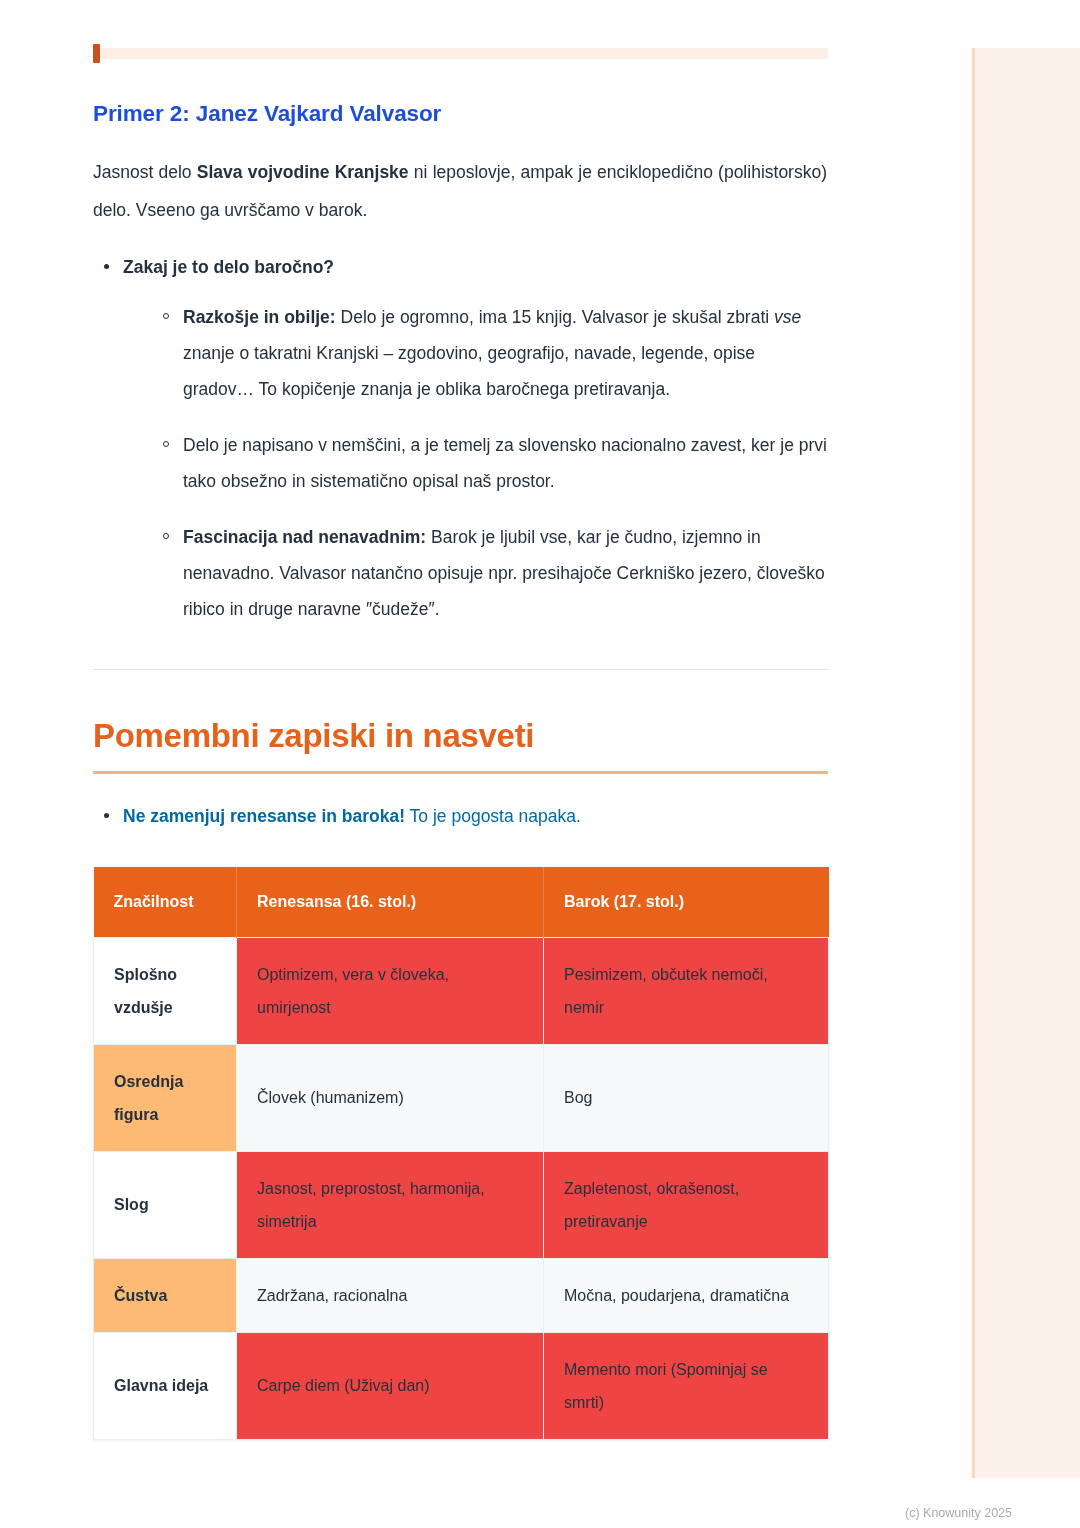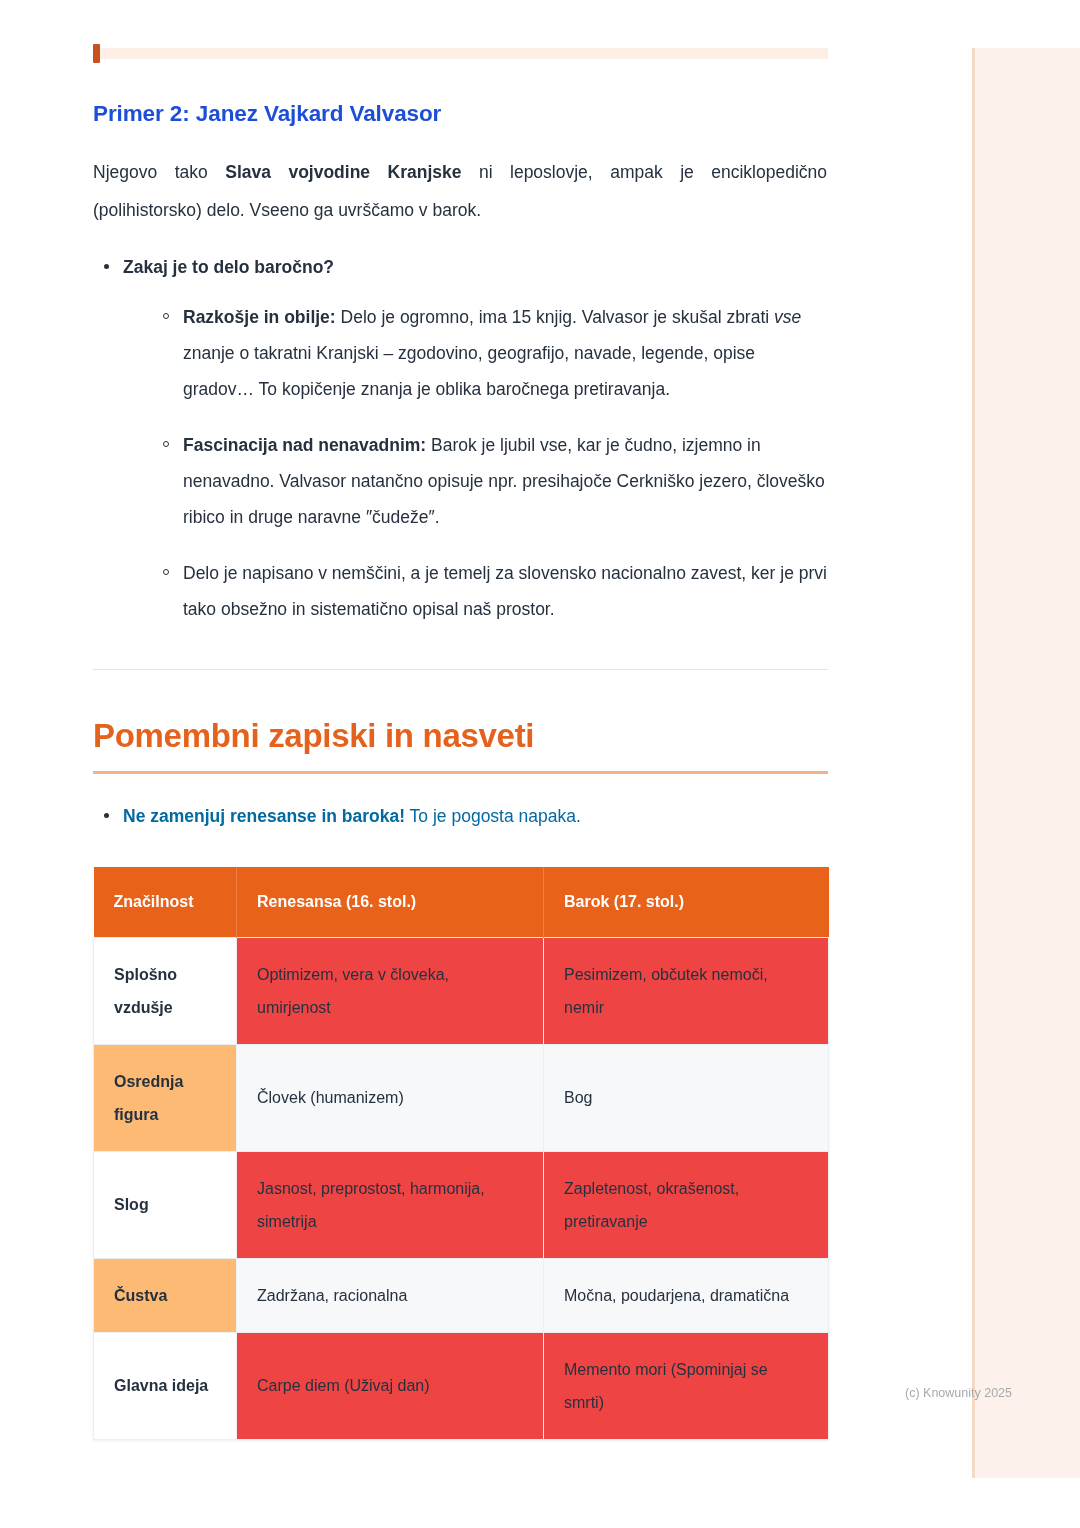--- a/index.html
+++ b/index.html
@@ -202,58 +202,58 @@
   table.cmp tbody td.key {
     font-weight: bold;
     background: #ffffff;
   }
   table.cmp tbody tr.alt td { background: #F6F8F9; }
   table.cmp tbody tr.alt td.key { background: #fdba74; }
 
   #watermark {
     position: absolute;
     left: 905px;
-    top: 1386px;
+    top: 1506px;
     font-size: 12.5px;
     color: #A9A9A9;
     white-space: nowrap;
   }
 </style>
 </head>
 <body>
 
 <div id="right-strip"></div>
 
 <div id="top-bar">
   <div id="top-bar-tab"></div>
 </div>
 
 <div id="page">
 
   <h3 class="sub-heading">Primer 2: Janez Vajkard Valvasor</h3>
 
-  <p class="intro"><span>Njegovo tako </span><b>Slava vojvodine Kranjske</b><span> ni leposlovje, ampak je enciklopedično (polihistorsko) delo. Vseeno ga uvrščamo v barok.</span></p>
+  <p class="intro"><span>Jasnost delo </span><b>Slava vojvodine Kranjske</b><span> ni leposlovje, ampak je enciklopedično (polihistorsko) delo. Vseeno ga uvrščamo v barok.</span></p>
 
   <ul class="lvl1">
     <li class="lvl1-item">
       <span class="b1"></span>
       <span class="lvl1-label">Zakaj je to delo baročno?</span>
 
       <ul class="lvl2">
         <li class="lvl2-item">
           <span class="b2"></span>
           <span class="lead">Razkošje in obilje:</span><span> Delo je ogromno, ima 15 knjig. Valvasor je skušal zbrati </span><span class="ital">vse</span><span> znanje o takratni Kranjski – zgodovino, geografijo, navade, legende, opise gradov… To kopičenje znanja je oblika baročnega pretiravanja.</span>
         </li>
         <li class="lvl2-item">
           <span class="b2"></span>
-          <span class="lead">Fascinacija nad nenavadnim:</span><span> Barok je ljubil vse, kar je čudno, izjemno in nenavadno. Valvasor natančno opisuje npr. presihajoče Cerkniško jezero, človeško ribico in druge naravne ″čudeže″.</span>
+          <span>Delo je napisano v nemščini, a je temelj za slovensko nacionalno zavest, ker je prvi tako obsežno in sistematično opisal naš prostor.</span>
         </li>
         <li class="lvl2-item">
           <span class="b2"></span>
-          <span>Delo je napisano v nemščini, a je temelj za slovensko nacionalno zavest, ker je prvi tako obsežno in sistematično opisal naš prostor.</span>
+          <span class="lead">Fascinacija nad nenavadnim:</span><span> Barok je ljubil vse, kar je čudno, izjemno in nenavadno. Valvasor natančno opisuje npr. presihajoče Cerkniško jezero, človeško ribico in druge naravne ″čudeže″.</span>
         </li>
       </ul>
     </li>
   </ul>
 
   <hr class="rule">
 
   <h2 class="main-heading">Pomembni zapiski in nasveti</h2>
   <div class="heading-underline"></div>
 

